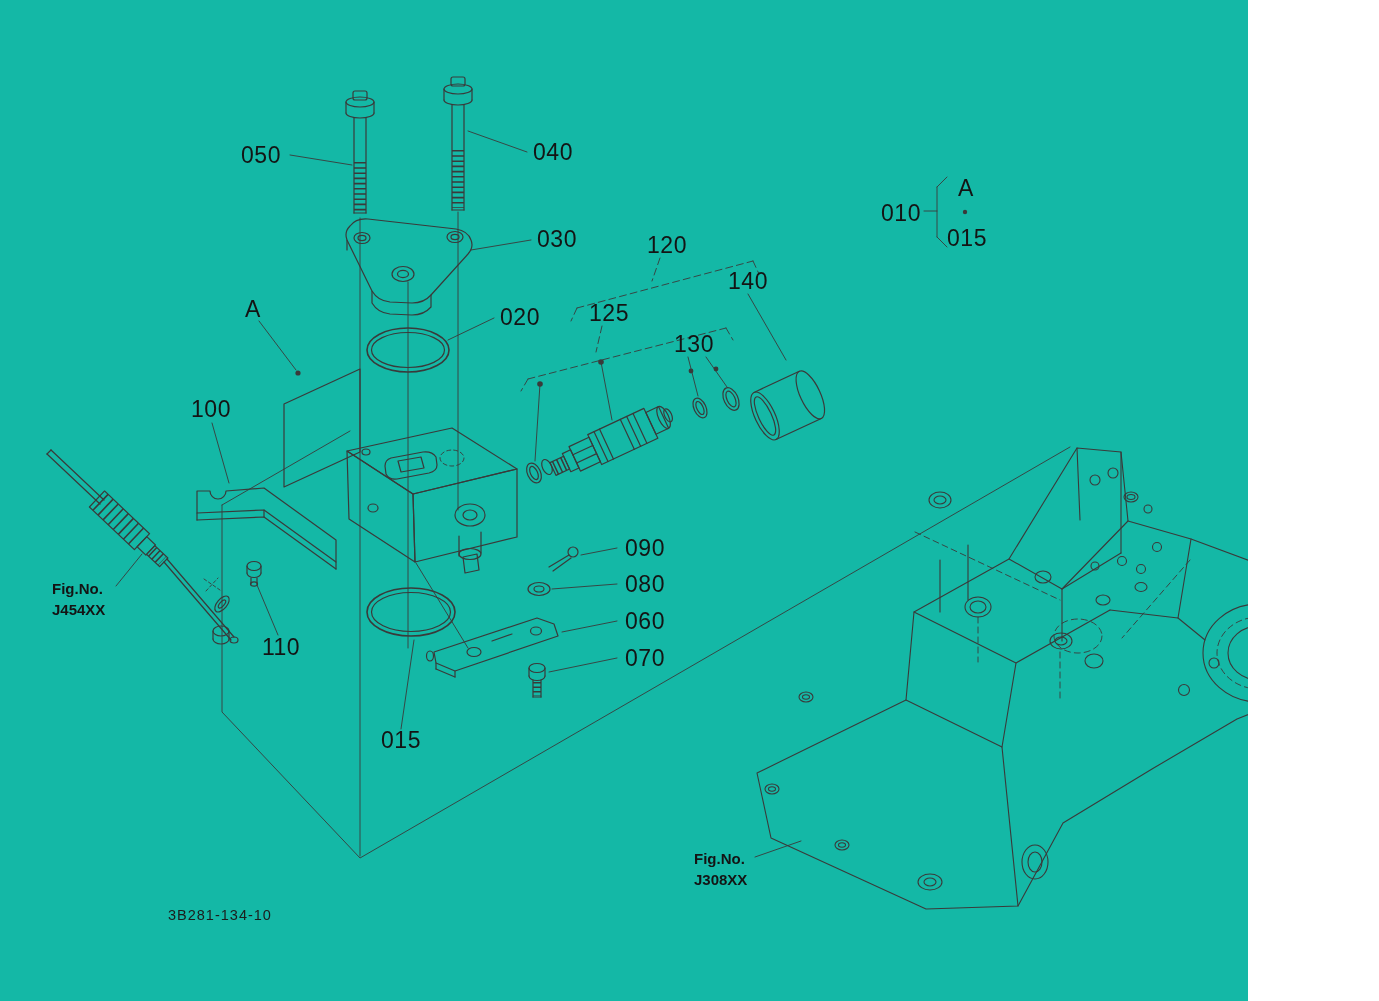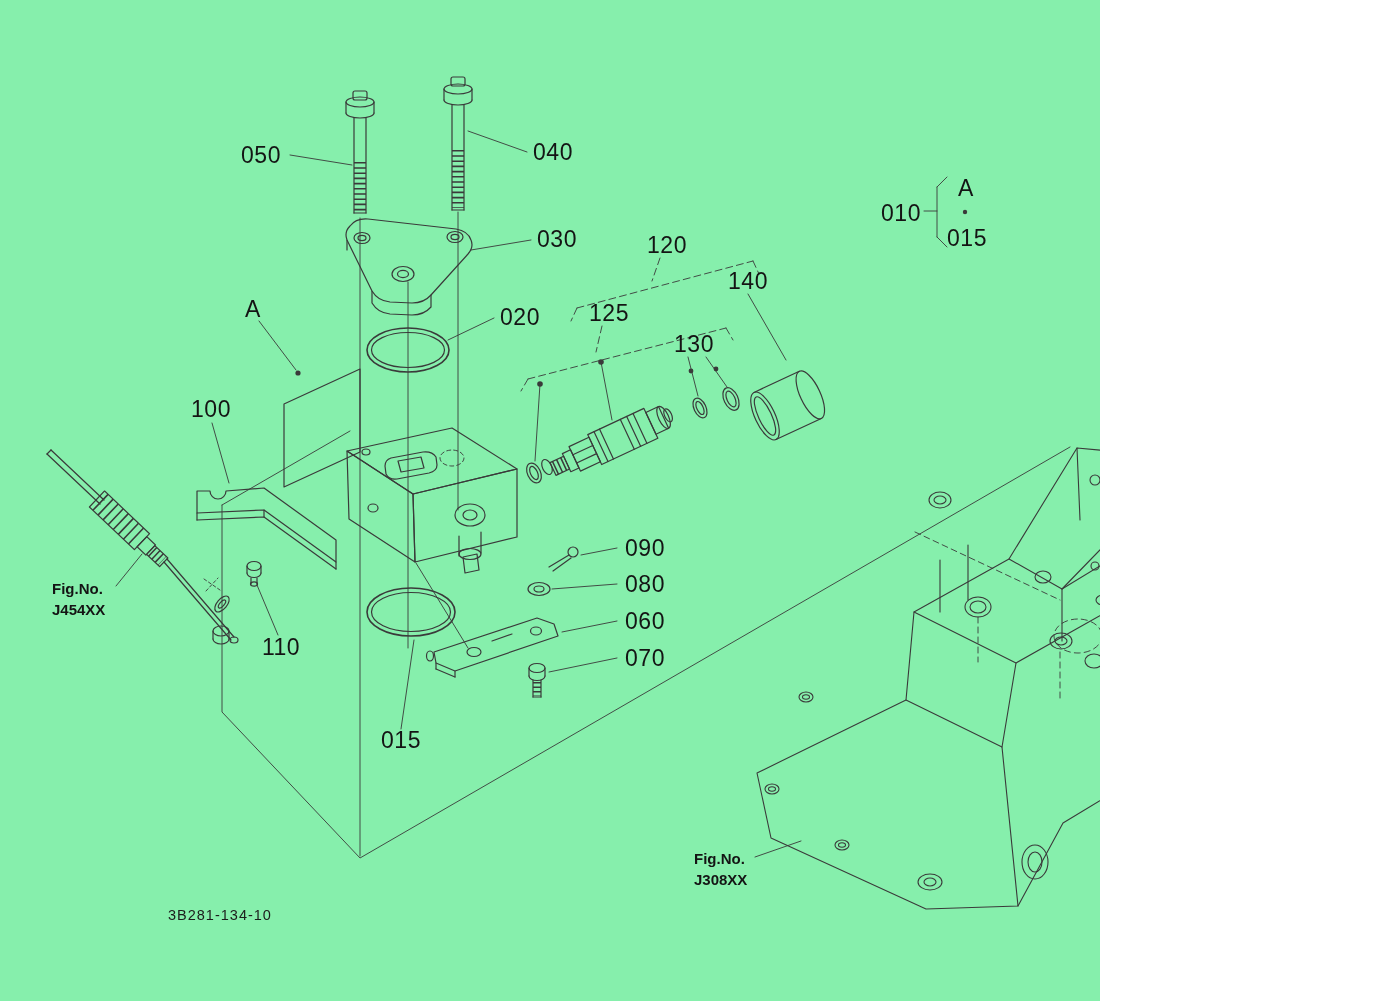--- a/index.html
+++ b/index.html
@@ -1,16 +1,16 @@
 <!DOCTYPE html>
 <html><head>
 <meta charset="utf-8">
 <style>
   html,body{margin:0;padding:0;background:#ffffff;}
-  .stage{position:relative;width:1100px;height:1001px;background:#86efac;overflow:hidden;
+  .stage{position:relative;width:1248px;height:1001px;background:#14b8a6;overflow:hidden;
          font-family:"Liberation Sans", sans-serif;}
   svg{display:block;}
   svg text{fill:#141414;stroke:none;font-family:"Liberation Sans", sans-serif;}
   .pn{font-size:23px;letter-spacing:0.5px;}
   .figref{font-size:15px;font-weight:700;}
   .dwg{font-size:14.5px;letter-spacing:1px;fill:#1c1c1c;}
 </style>
 </head>
 <body>
 

